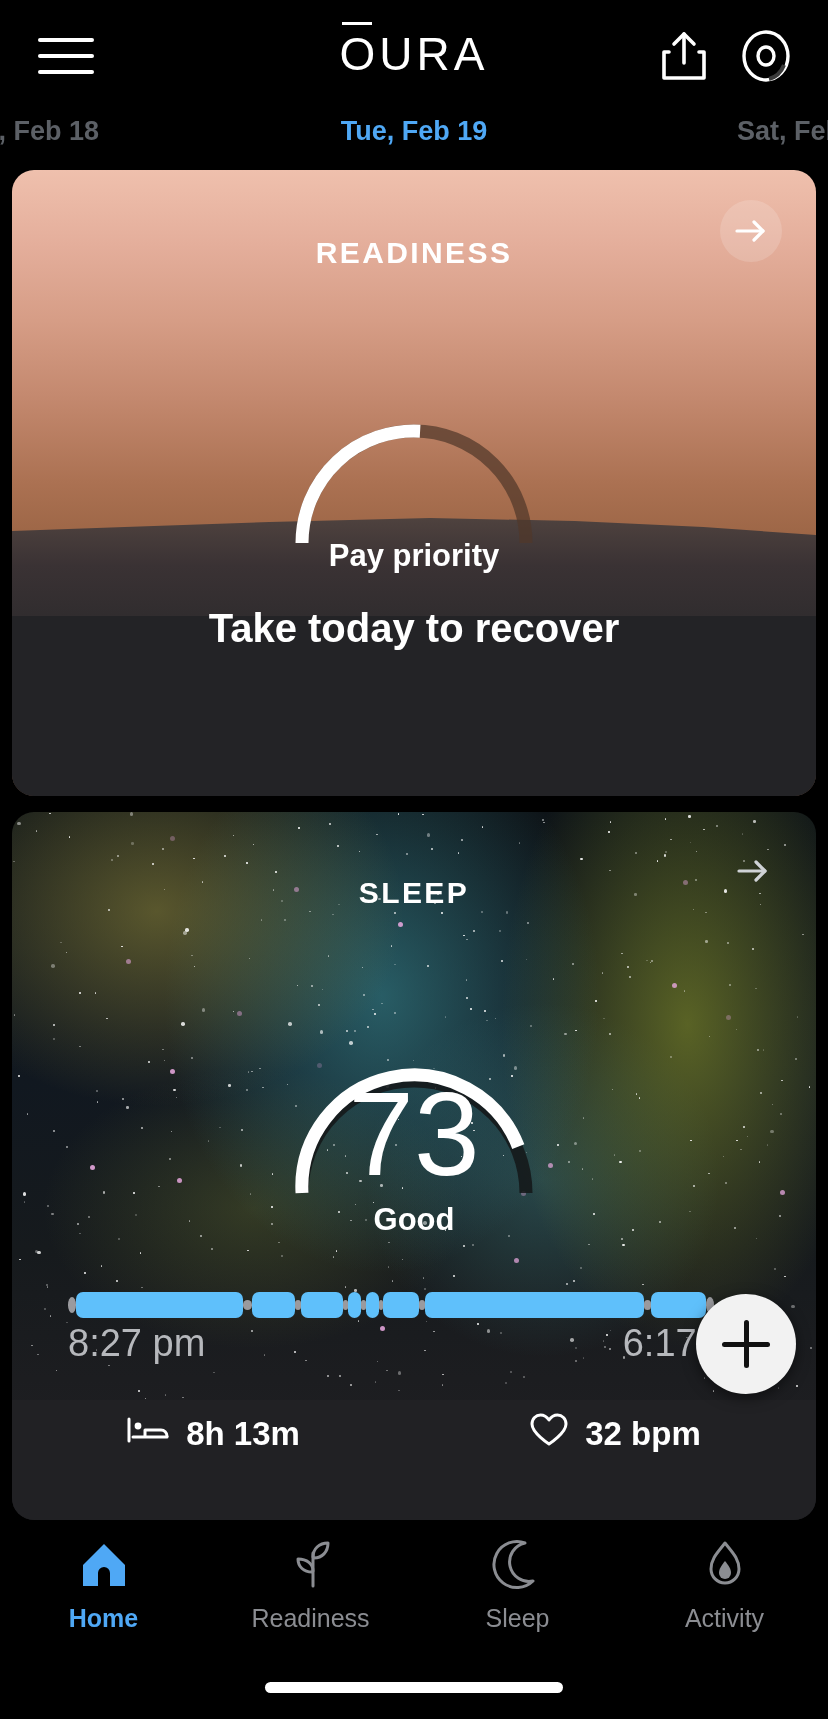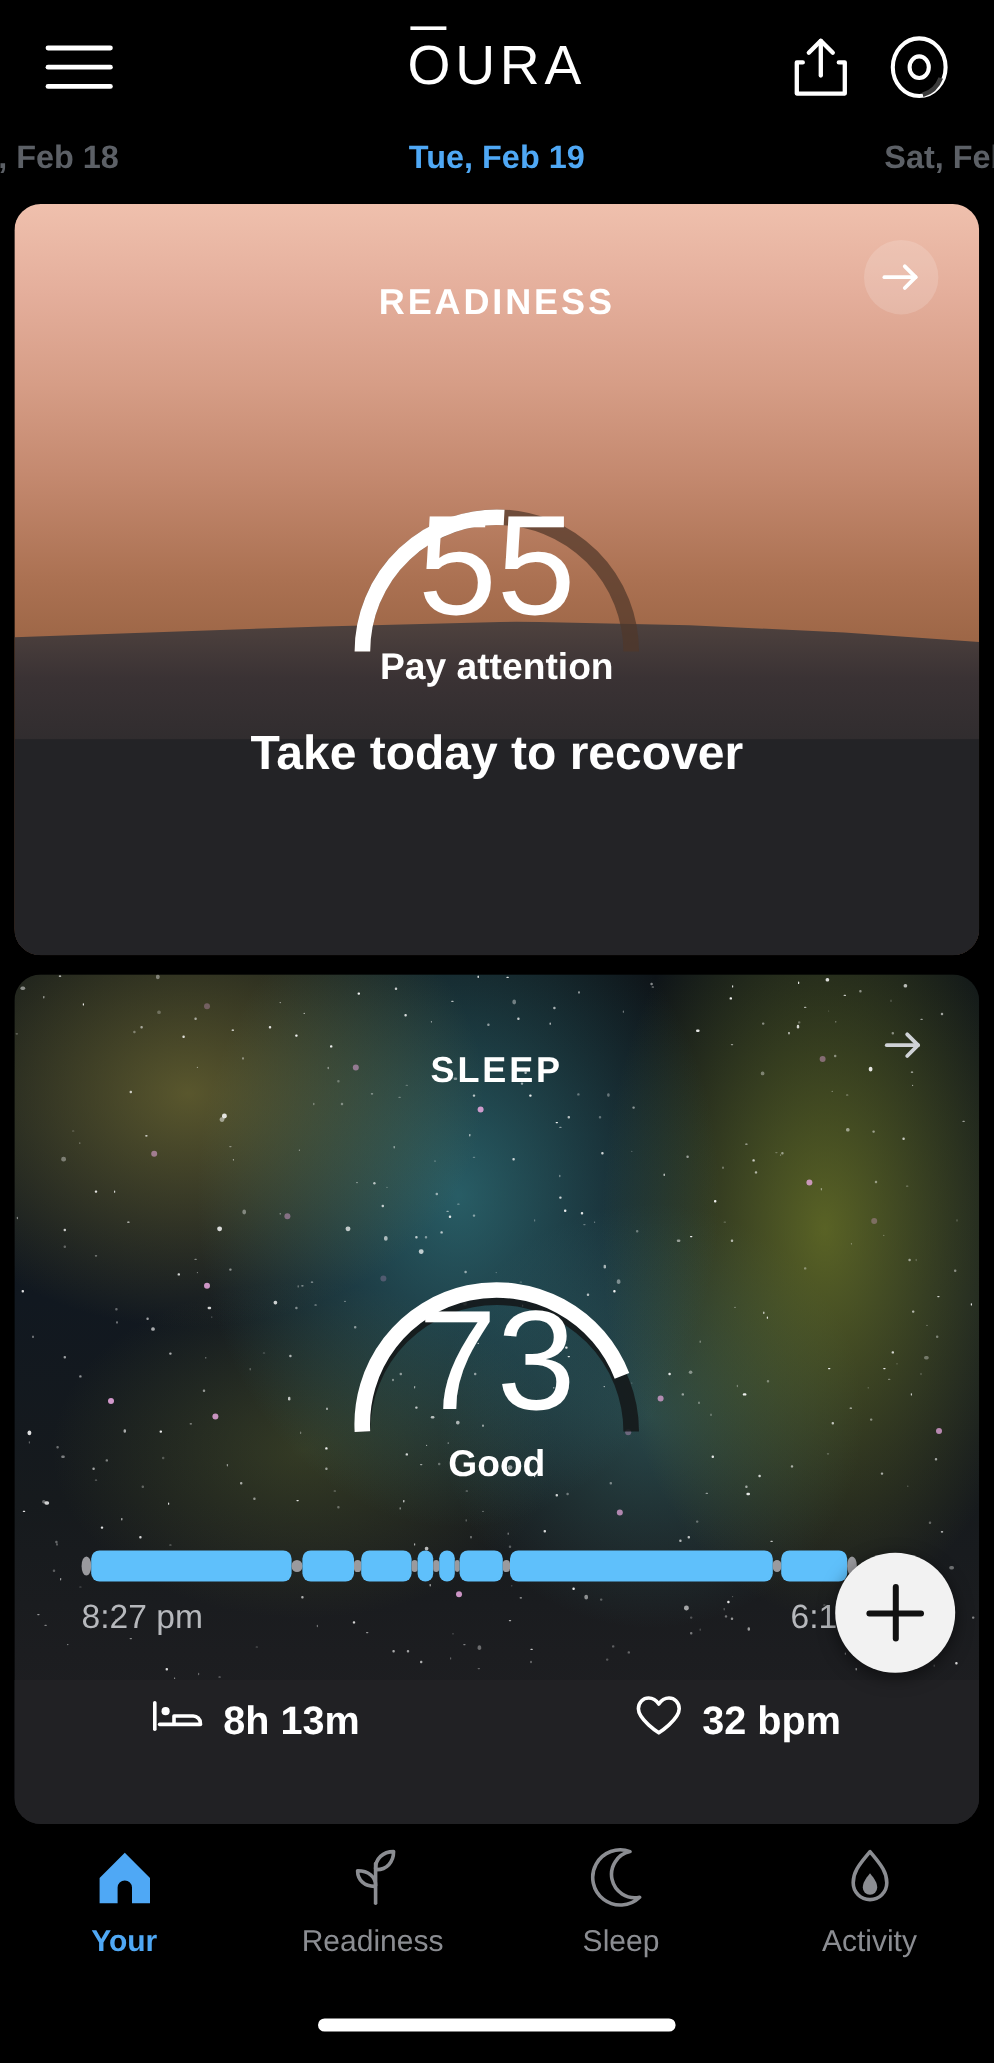--- a/index.html
+++ b/index.html
@@ -149,22 +149,22 @@
     display:flex; align-items:center;
   }
   .hypno-dot {
     width:16px; height:16px; border-radius:50%; background:#9a9a9e; flex:0 0 auto;
   }
   .hypno-seg {
     height:26px; background:#5fc0fb; border-radius:7px; flex:0 0 auto;
   }
   .hypno-gap { height:10px; flex:0 0 auto; }
   .hypno-times {
-    position:relative; margin-top:14px; display:flex; justify-content:space-between;
-    color:#b6b8bc; font-size:28px; font-weight:400;
+    position:relative; margin-top:4px; display:flex; justify-content:space-between;
+    color:#b6b8bc; font-size:38px; font-weight:400;
   }
 
   
   .sleep-stats {
     position:absolute; left:0; right:0; top:600px;
     display:flex; color:#fff; font-size:33px; font-weight:700;
   }
   .stat { flex:1; display:flex; align-items:center; justify-content:center; gap:16px; }
 
   
@@ -253,22 +253,21 @@
 
       <div class="gauge">
         <svg width="460" height="260" viewBox="0 0 460 260" fill="none">
 
           <path d="M 118 253 A 112 112 0 1 1 342 253" stroke="rgba(80,55,42,0.72)" stroke-width="13" stroke-linecap="butt" fill="none"></path>
 
           <path d="M 118 253 A 112 112 0 0 1 236.1 141.2" stroke="#ffffff" stroke-width="13" stroke-linecap="butt" fill="none"></path>
         </svg>
       </div>
 
-      <div class="score">55</div>
-      <div class="score-label">Pay attention</div>
+      <div class="score-label">Pay priority</div>
       <div class="headline">Take today to recover</div>
     </div>
   </div>
 
   <div class="card" id="sleep-card">
     <div class="card-bg sleep-bg">
       <div class="stars" id="star-field">
           <i class="star" style="width: 1.6px; height: 1.6px; left: 27.4291%; top: 3.21259%; opacity: 0.77;"></i>
           <i class="star" style="width: 1.6px; height: 1.6px; left: 53.3502%; top: 14.1751%; opacity: 0.94;"></i>
           <i class="star" style="width: 1.6px; height: 1.6px; left: 78.3874%; top: 66.5962%; opacity: 0.75;"></i>
@@ -769,21 +768,21 @@
   </div>
 
   <div class="bottom-nav">
 
     <div class="nav-item active">
       <span class="nav-icon">
         <svg width="52" height="52" viewBox="0 0 52 52" fill="none">
           <path d="M26 5 L47 26 L47 47 L32 47 L32 34 A6 6 0 0 0 20 34 L20 47 L5 47 L5 26 Z" fill="#4fa8f5"></path>
         </svg>
       </span>
-      <span class="nav-label">Your</span>
+      <span class="nav-label">Home</span>
     </div>
 
     <div class="nav-item">
       <span class="nav-icon">
         <svg width="52" height="52" viewBox="0 0 52 52" fill="none">
           <path d="M28 47 L28 14" stroke="#8b8d92" stroke-width="3" stroke-linecap="round"></path>
           <path d="M28 18 C28 10 34 4 43 4 C43 13 37 19 29 19 Z" stroke="#8b8d92" stroke-width="3" fill="none" stroke-linejoin="round"></path>
           <path d="M28 32 C28 25 22 20 13 20 C13 28 19 33 27 33 Z" stroke="#8b8d92" stroke-width="3" fill="none" stroke-linejoin="round"></path>
         </svg>
       </span>

